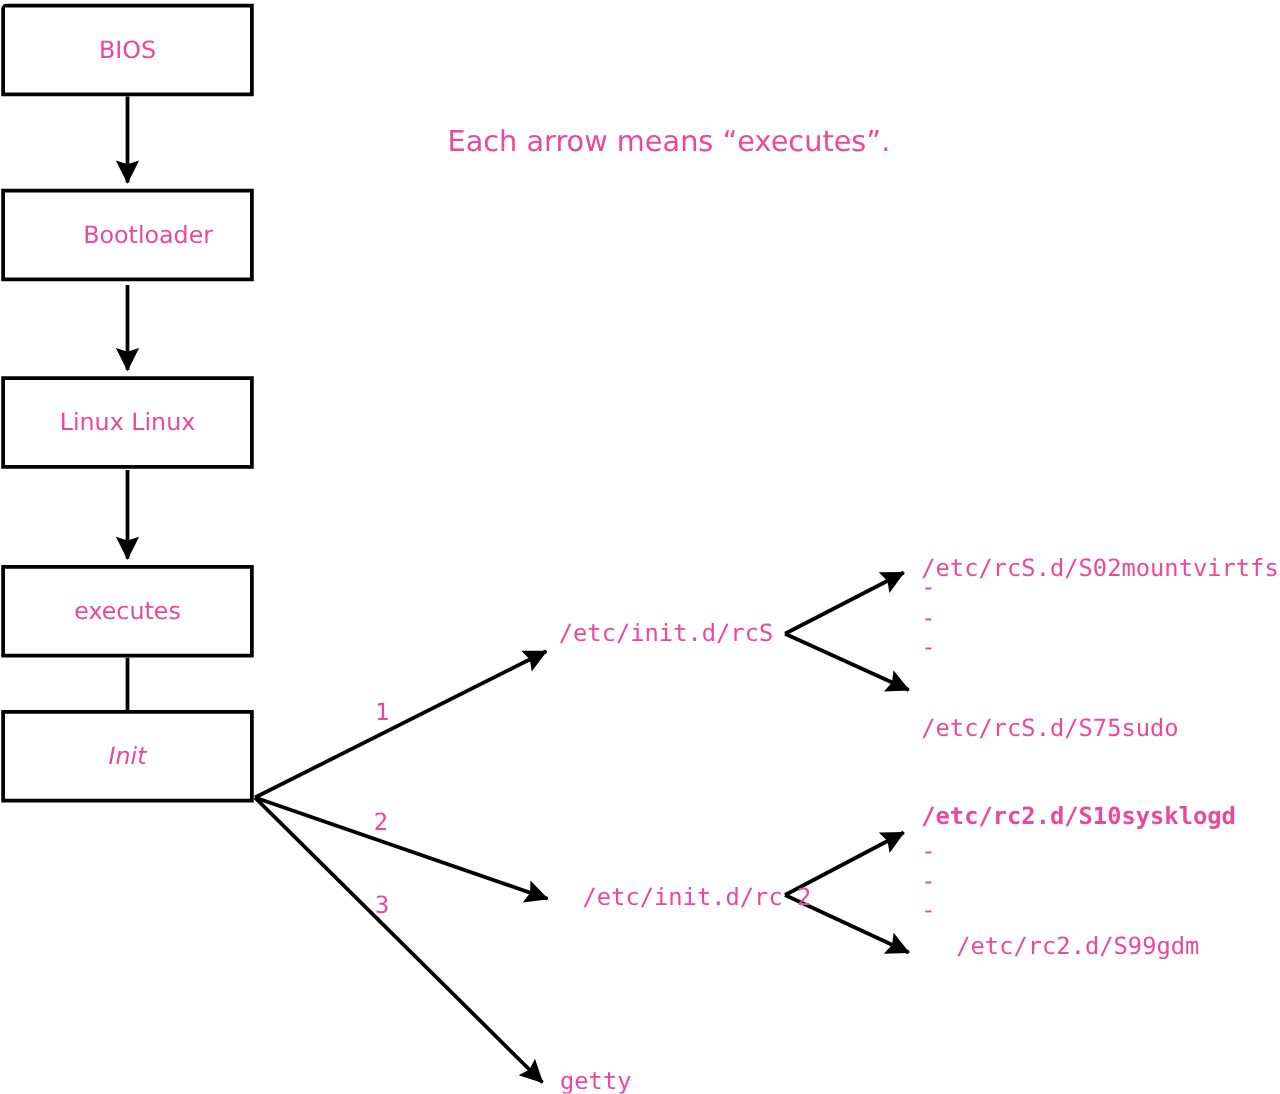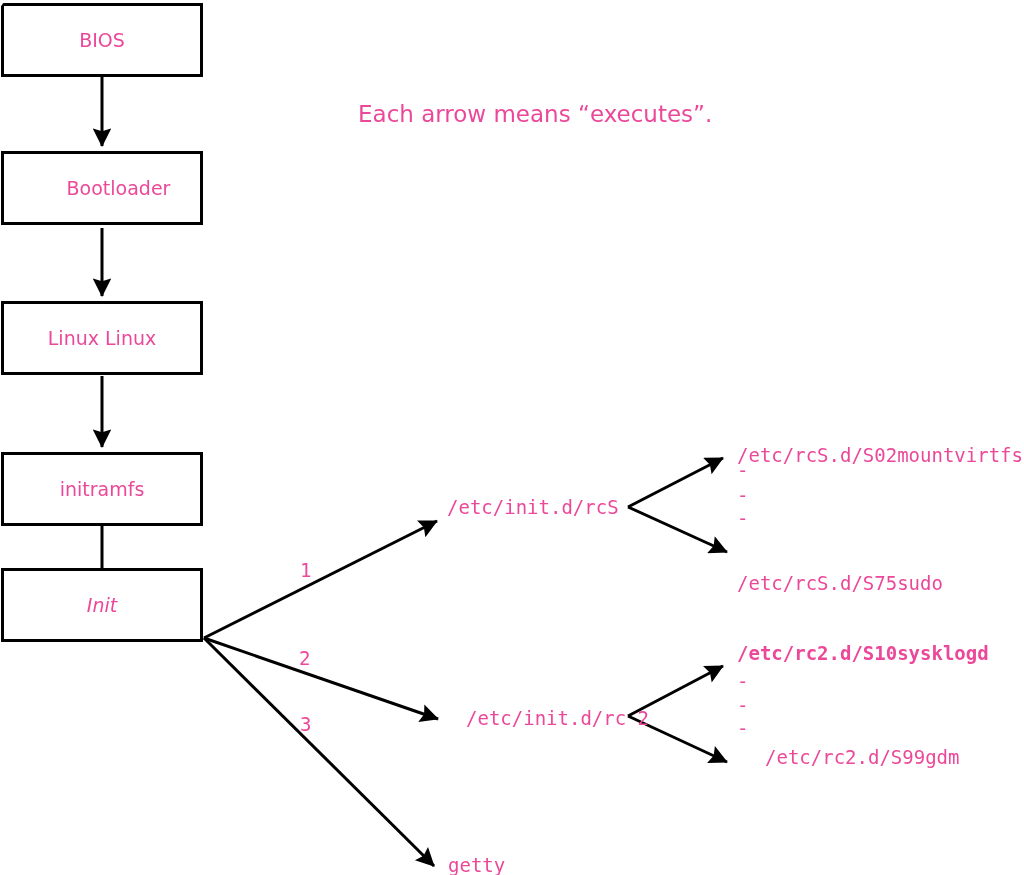--- a/index.html
+++ b/index.html
@@ -78,21 +78,21 @@
   <div class="node-box" style="top:3px;">
       <span>BIOS</span>
     </div>
   <div class="node-box" style="top:151px;padding-left:33px;">
       <span>Bootloader</span>
     </div>
   <div class="node-box" style="top:301px;">
       <span>Linux Linux</span>
     </div>
   <div class="node-box" style="top:452px;">
-      <span>initramfs</span>
+      <span>executes</span>
     </div>
   <div class="node-box" style="top:568px;font-style:italic;">
       <span>Init</span>
     </div>
 
   <div class="note" style="left:358px; top:102px;">Each arrow means “executes”.</div>
 
   <div class="mono" style="left:300px; top:559px;">1</div>
   <div class="mono" style="left:299px; top:647px;">2</div>
   <div class="mono" style="left:300px; top:713px;">3</div>

